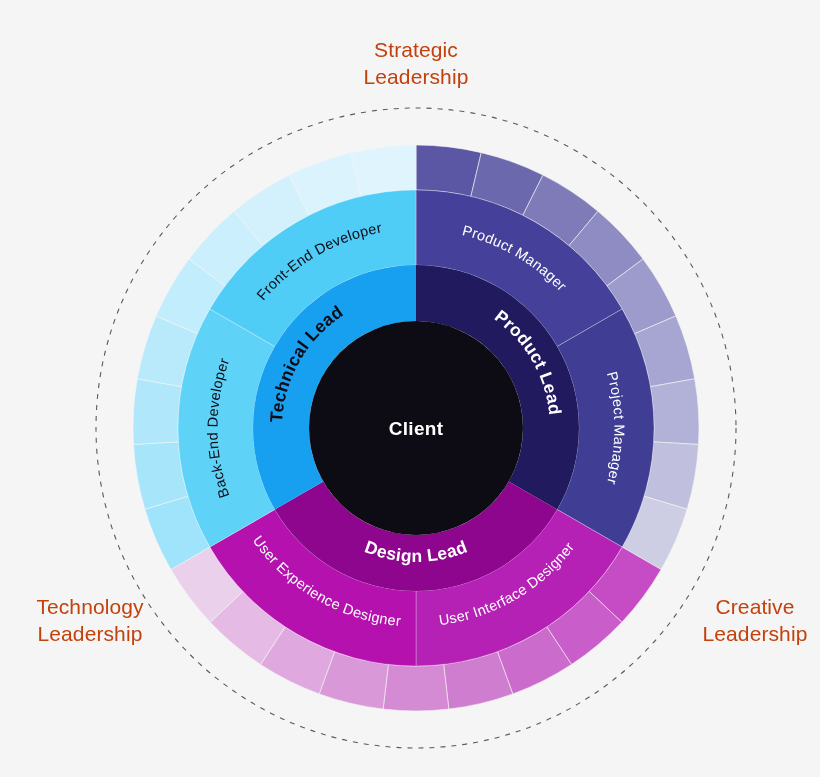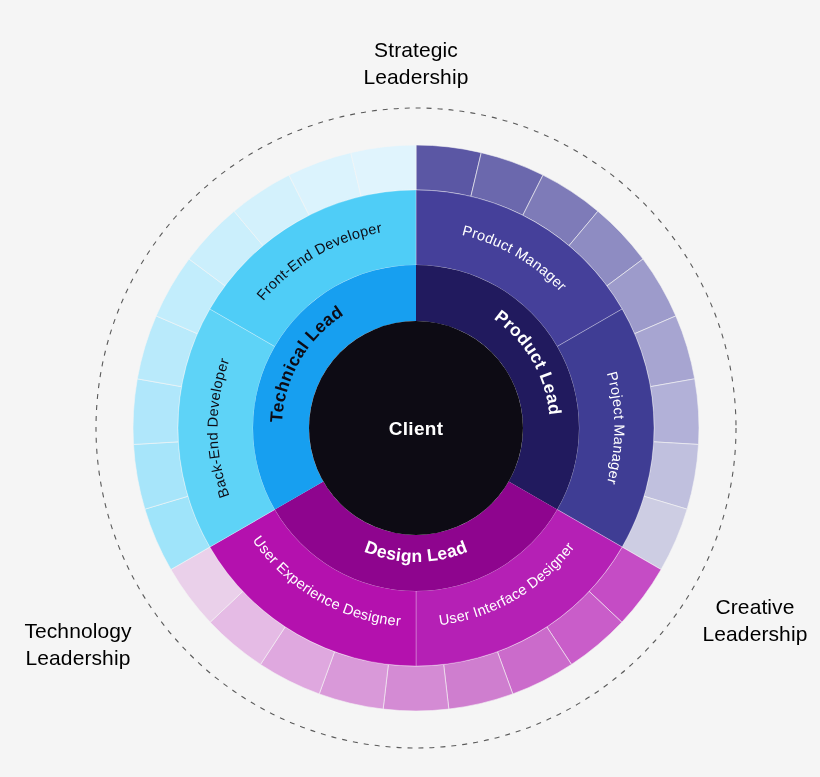--- a/index.html
+++ b/index.html
@@ -20,27 +20,27 @@
     left: 0;
     top: 0;
     width: 820px;
     height: 777px;
   }
   .outer-label {
     position: absolute;
     font-family: "Liberation Sans", sans-serif;
     font-size: 21px;
     line-height: 27px;
-    color: #000000;
+    color: #c2410c;
     text-align: center;
     white-space: pre-line;
     letter-spacing: 0.1px;
   }
   #label-strategic { left: 296px; top: 36px; width: 240px; }
-  #label-technology { left: 0px; top: 593px; width: 156px; margin-top: 24px; }
+  #label-technology { left: 12px; top: 593px; width: 156px; }
   #label-creative { left: 680px; top: 593px; width: 150px; }
 
   .curved-text {
     font-family: "Liberation Sans", sans-serif;
     font-weight: normal;
     letter-spacing: 0.2px;
   }
   .lead-text {
     font-weight: bold;
     font-size: 17.5px;

